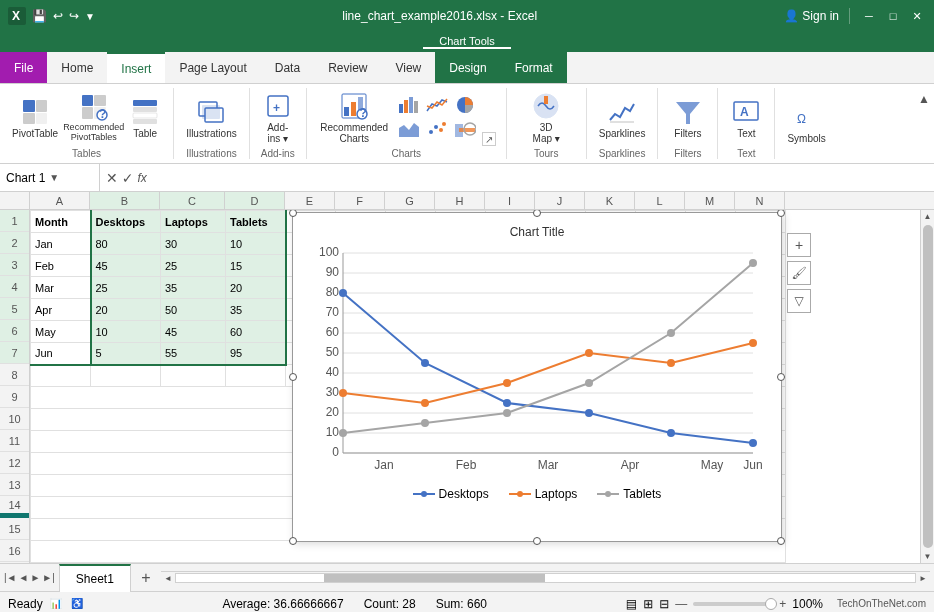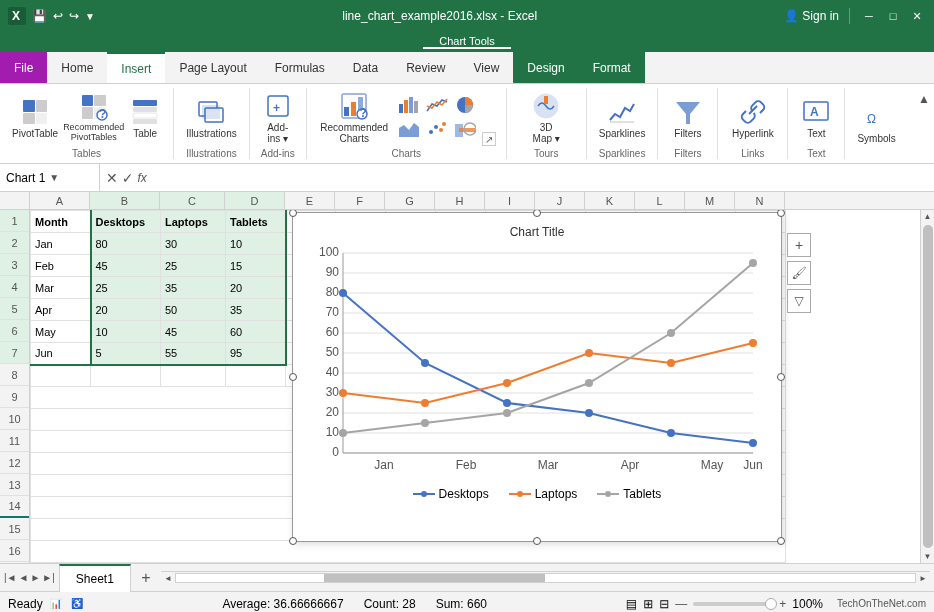--- a/index.html
+++ b/index.html
@@ -170,21 +170,20 @@
   <div style="flex:1;"></div>
   <div style="color:white;font-size:11px;padding:0 16px;border-bottom:2px solid white;text-align:center;">Chart Tools</div>
   <div style="flex:1;"></div>
 </div>
 
 <div style="display:flex;background:#f3f3f3;border-bottom:1px solid #d0d0d0;height:32px;align-items:flex-end;">
   <div class="ribbon-tab" style="background:#a21caf;color:white;height:100%;display:flex;align-items:center;padding:0 14px;">File</div>
   <div class="ribbon-tab">Home</div>
   <div class="ribbon-tab active">Insert</div>
   <div class="ribbon-tab">Page Layout</div>
-  <div class="ribbon-tab">Formulas</div>
   <div class="ribbon-tab">Data</div>
   <div class="ribbon-tab">Review</div>
   <div class="ribbon-tab">View</div>
   <div class="ribbon-tab" style="background:#217346;color:white;height:100%;display:flex;align-items:center;padding:0 14px;">Design</div>
   <div class="ribbon-tab" style="background:#217346;color:white;height:100%;display:flex;align-items:center;padding:0 14px;">Format</div>
 </div>
 
 <div class="ribbon-content">
 
   <div class="ribbon-group" style="min-width:130px;">
@@ -365,35 +364,20 @@
           <svg width="28" height="28" viewBox="0 0 28 28">
               <polygon points="2,4 26,4 16,16 16,26 12,26 12,16" fill="#4472C4" opacity="0.7"></polygon>
             </svg>
         </div>
         <div class="ribbon-btn-label">Filters</div>
       </div>
     </div>
     <div class="ribbon-group-label">Filters</div>
   </div>
 
-  <div class="ribbon-group" style="min-width:70px;">
-    <div class="ribbon-group-items">
-      <div class="ribbon-btn">
-        <div class="ribbon-btn-icon">
-          <svg width="28" height="28" viewBox="0 0 28 28">
-              <path d="M10,16 L18,8" stroke="#4472C4" stroke-width="2" fill="none"></path>
-              <path d="M7,13 L4,16 a4,4 0 0,0 0,5.6 l2,2 a4,4 0 0,0 5.6,0 l3,-3 a4,4 0 0,0 0,-5.6" fill="none" stroke="#4472C4" stroke-width="2"></path>
-              <path d="M21,15 l3,-3 a4,4 0 0,0 0,-5.6 l-2,-2 a4,4 0 0,0 -5.6,0 l-3,3 a4,4 0 0,0 0,5.6" fill="none" stroke="#4472C4" stroke-width="2"></path>
-            </svg>
-        </div>
-        <div class="ribbon-btn-label">Hyperlink</div>
-      </div>
-    </div>
-    <div class="ribbon-group-label">Links</div>
-  </div>
 
   <div class="ribbon-group" style="min-width:50px;">
     <div class="ribbon-group-items">
       <div class="ribbon-btn">
         <div class="ribbon-btn-icon">
           <svg width="28" height="28" viewBox="0 0 28 28">
               <rect x="2" y="4" width="24" height="18" fill="none" stroke="#4472C4" stroke-width="1.5" rx="1"></rect>
               <text x="8" y="18" font-size="13" fill="#4472C4" font-weight="bold">A</text>
             </svg>
         </div>
@@ -464,21 +448,21 @@
       <div style="height:22px;display:flex;align-items:center;justify-content:center;font-size:11px;color:#555;border-bottom:1px solid #e0e0e0;background:#dff0e4;">4</div>
       <div style="height:22px;display:flex;align-items:center;justify-content:center;font-size:11px;color:#555;border-bottom:1px solid #e0e0e0;background:#dff0e4;">5</div>
       <div style="height:22px;display:flex;align-items:center;justify-content:center;font-size:11px;color:#555;border-bottom:1px solid #e0e0e0;background:#dff0e4;">6</div>
       <div style="height:22px;display:flex;align-items:center;justify-content:center;font-size:11px;color:#555;border-bottom:1px solid #e0e0e0;background:#dff0e4;">7</div>
       <div style="height:22px;display:flex;align-items:center;justify-content:center;font-size:11px;color:#555;border-bottom:1px solid #e0e0e0;">8</div>
       <div style="height:22px;display:flex;align-items:center;justify-content:center;font-size:11px;color:#555;border-bottom:1px solid #e0e0e0;">9</div>
       <div style="height:22px;display:flex;align-items:center;justify-content:center;font-size:11px;color:#555;border-bottom:1px solid #e0e0e0;">10</div>
       <div style="height:22px;display:flex;align-items:center;justify-content:center;font-size:11px;color:#555;border-bottom:1px solid #e0e0e0;">11</div>
       <div style="height:22px;display:flex;align-items:center;justify-content:center;font-size:11px;color:#555;border-bottom:1px solid #e0e0e0;">12</div>
       <div style="height:22px;display:flex;align-items:center;justify-content:center;font-size:11px;color:#555;border-bottom:1px solid #e0e0e0;">13</div>
-      <div style="height:22px;display:flex;align-items:center;justify-content:center;font-size:11px;color:#555;border-bottom:2px solid #0f766e;">14</div>
+      <div style="height:22px;display:flex;align-items:center;justify-content:center;font-size:11px;color:#555;border-bottom:5px solid #0f766e;">14</div>
       <div style="height:22px;display:flex;align-items:center;justify-content:center;font-size:11px;color:#555;border-bottom:1px solid #e0e0e0;">15</div>
       <div style="height:22px;display:flex;align-items:center;justify-content:center;font-size:11px;color:#555;border-bottom:1px solid #e0e0e0;">16</div>
     </div>
 
     <div style="position:relative;flex:1;overflow:hidden;">
 
       <table style="border-collapse:collapse;table-layout:fixed;">
 
         <tbody>
             <tr>

